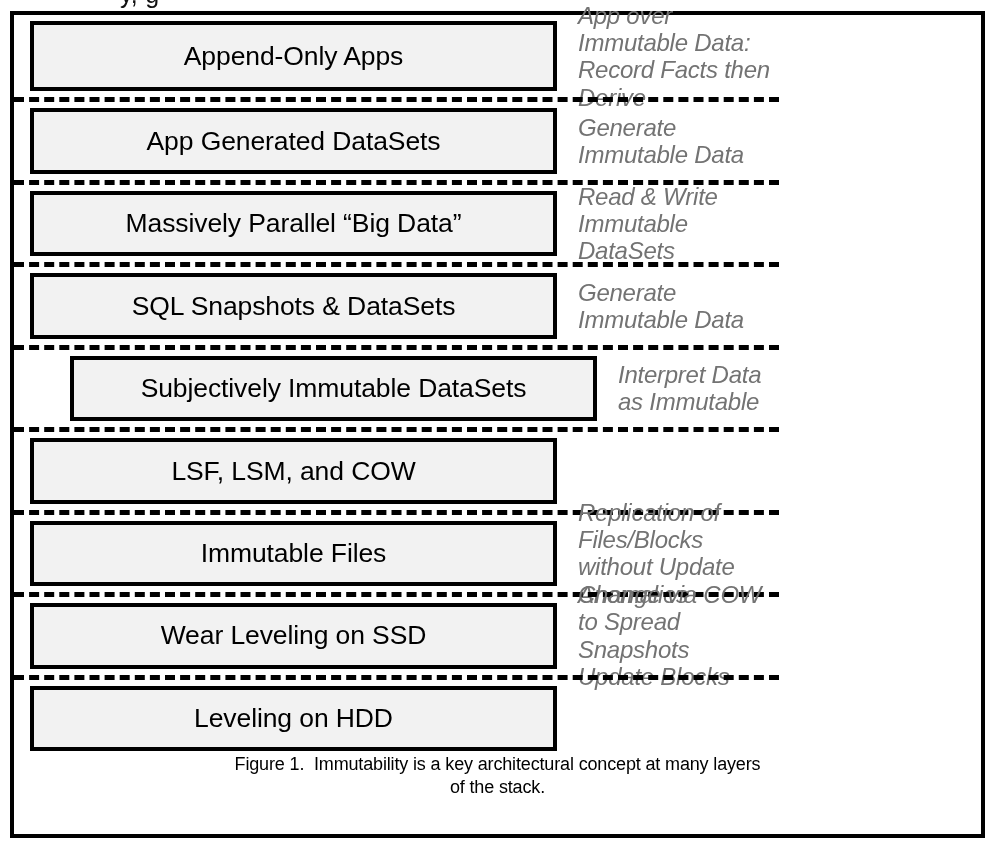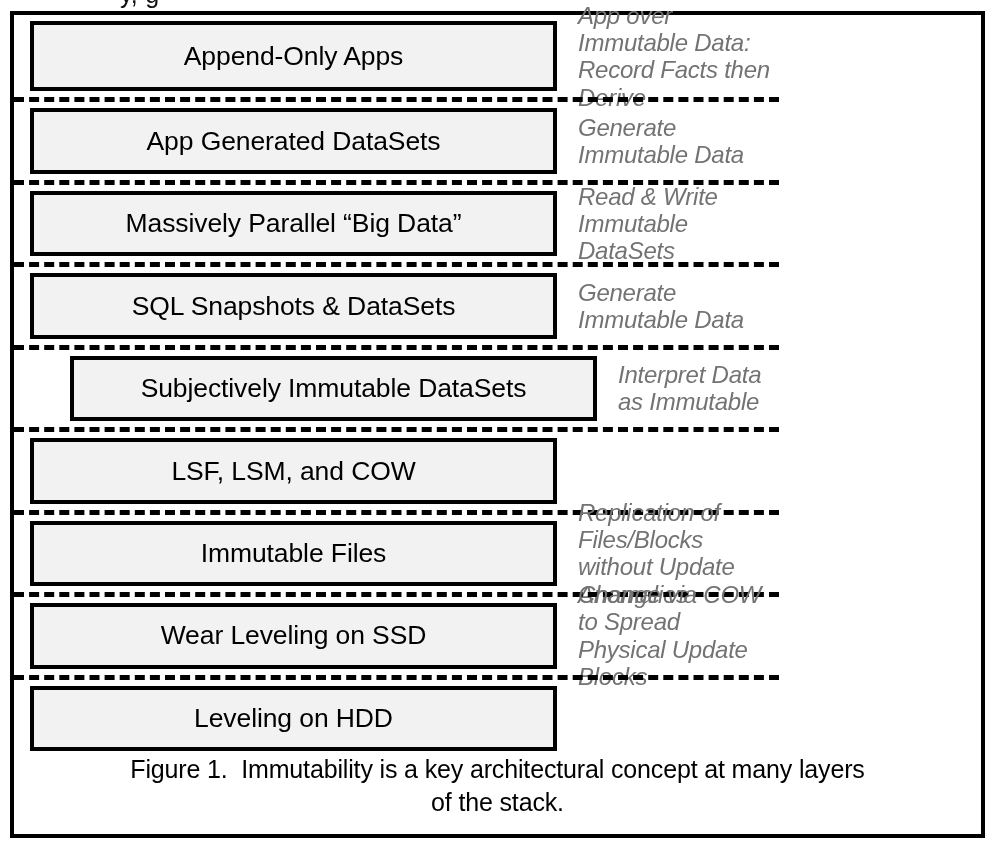--- a/index.html
+++ b/index.html
@@ -109,21 +109,21 @@
     position: absolute;
     left: 0;
     right: 0;
     bottom: 0;
     height: 85px;
     box-sizing: border-box;
     padding: 4px 18px 0 18px;
     text-align: center;
   }
   .caption-line {
-    font-size: 25px;
+    font-size: 18px;
     line-height: 1.30;
     letter-spacing: -0.15px;
     color: #000;
     white-space: pre;
   }
   .caption-line.first { text-indent: 0; }
 </style>
 </head>
 <body>
 
@@ -226,21 +226,21 @@
 
     <div class="layer-row sep" style="height: 82.4444px;">
       <div class="layer-box-cell">
         <div class="layer-box">
           <span class="layer-box-label">Wear Leveling on SSD</span>
         </div>
       </div>
       <div class="layer-desc-cell">
         <div class="layer-desc">
           <div>Change via COW to Spread</div>
-          <div>Physical Update Blocks</div>
+          <div>Snapshots Update Blocks</div>
         </div>
       </div>
     </div>
 
     <div class="layer-row sep" style="height: 82.4444px;">
       <div class="layer-box-cell">
         <div class="layer-box">
           <span class="layer-box-label">Leveling on HDD</span>
         </div>
       </div>

